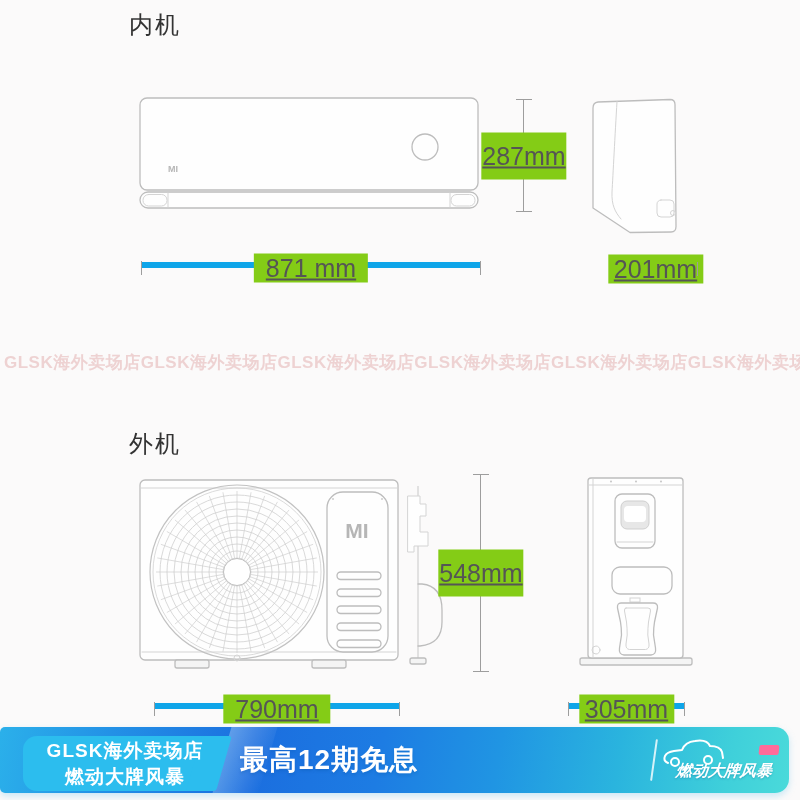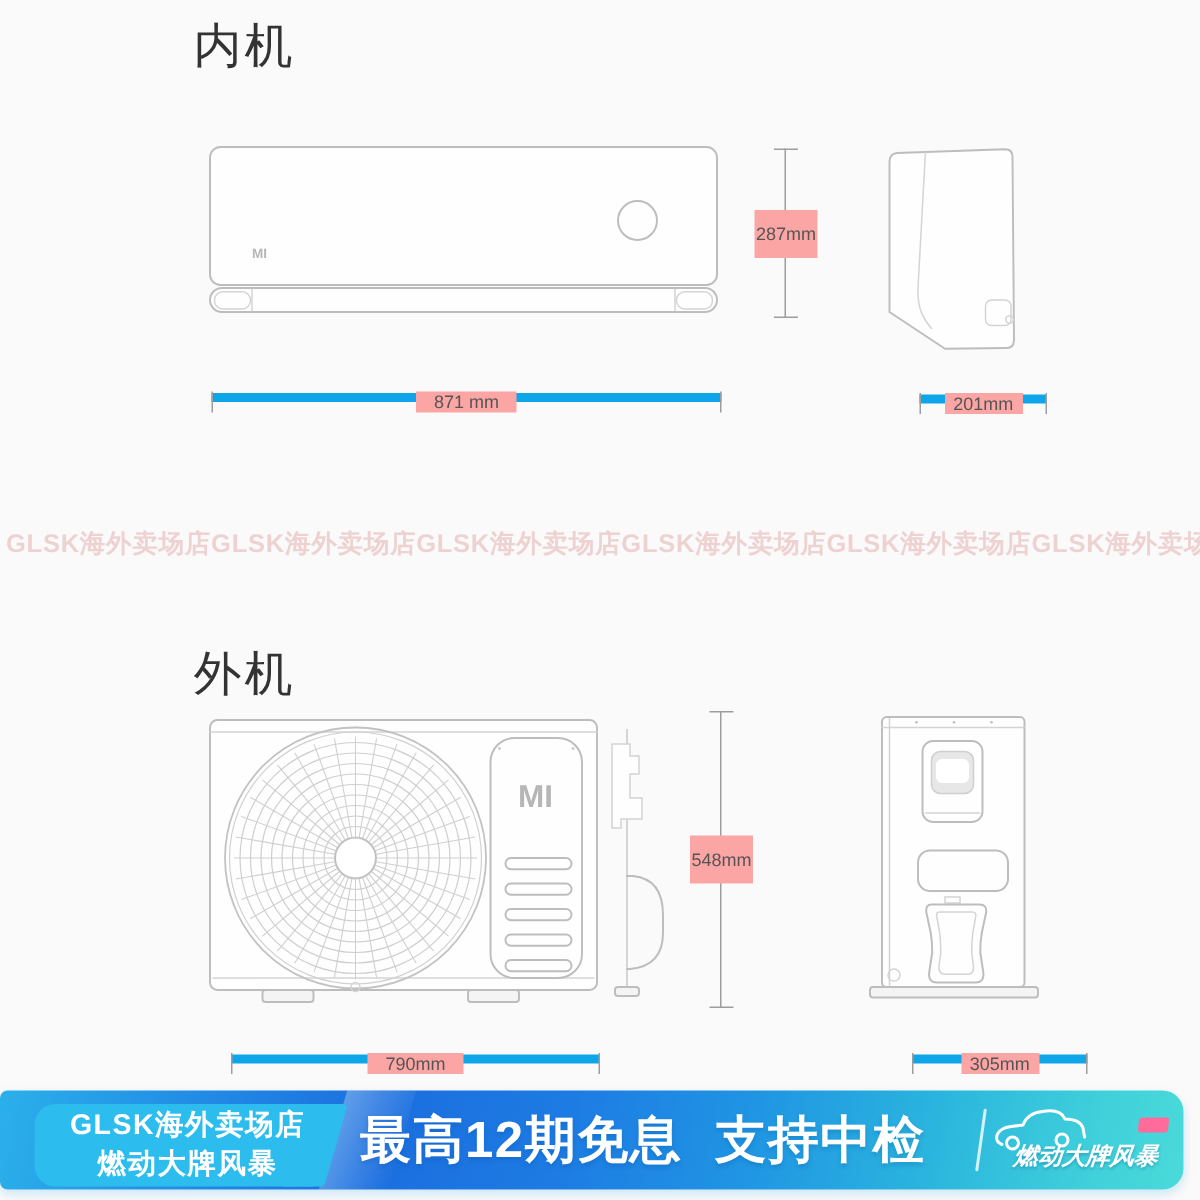--- a/index.html
+++ b/index.html
@@ -1,40 +1,40 @@
 <!DOCTYPE html>
 <html><head>
 <meta charset="utf-8">
 <style>
   html,body{margin:0;padding:0;}
   .stage{position:relative;width:800px;height:800px;background:#fbfafa;overflow:hidden;
          font-family:"Liberation Sans",sans-serif;}
   .abs{position:absolute;}
-  .sec-title{font-size:32px;color:#333;letter-spacing:2px;font-weight:400;}
+  .sec-title{font-size:24px;color:#333;letter-spacing:2px;font-weight:400;}
 
   
   svg .ln{fill:none;stroke:#bdbdbd;stroke-width:1.3;stroke-linejoin:round;stroke-linecap:round;}
   svg .ln-thin{fill:none;stroke:#d4d4d4;stroke-width:1;stroke-linecap:round;}
   svg .fill{fill:#fefefe;}
   svg .fill2{fill:#f4f4f4;}
   #fan-grille circle{fill:none;stroke:#cfcfcf;stroke-width:.8;}
   #fan-grille line{stroke:#cfcfcf;stroke-width:.7;}
   svg text.logo{fill:#b6b6b6;font-family:"Liberation Sans",sans-serif;font-weight:700;}
 
   
   .dim-h{position:absolute;height:0;border-top:6px solid #0ea5e9;}
   .dim-h::before,.dim-h::after{content:"";position:absolute;top:-7px;height:14px;border-left:1px solid #9d9d9d;}
   .dim-h::before{left:0;}
   .dim-h::after{right:0;}
   .dim-v{position:absolute;width:0;border-left:1px solid #9d9d9d;}
   .dim-v::before,.dim-v::after{content:"";position:absolute;left:-8px;width:16px;border-top:1px solid #9d9d9d;}
   .dim-v::before{top:0;}
   .dim-v::after{bottom:0;}
   .dim-lbl{position:absolute;top:50%;left:50%;transform:translate(-50%,-50%);
-           background:#fca5a5;color:#555;font-size:12px;white-space:nowrap;}
+           background:#84cc16;color:#555;font-size:25px;white-space:nowrap;text-decoration:underline;}
   .dim-h .dim-lbl{padding:0 12px;}
   .dim-v .dim-lbl{padding:9px 1px;}
 
   
   .watermark-row{position:absolute;left:0;right:0;top:351px;display:flex;justify-content:space-between;
                  padding:0 4px;color:#eccccc;font-size:17px;font-weight:700;letter-spacing:.5px;opacity:.85;}
   .watermark-row span{white-space:nowrap;}
 
   
   .banner{position:absolute;left:0;top:727px;width:789px;height:66px;
@@ -46,21 +46,21 @@
                 transform:skewX(-16deg);
                 background:linear-gradient(100deg,rgba(255,255,255,.30),rgba(255,255,255,0));}
   .badge{position:absolute;left:23px;top:9px;width:186px;height:55px;background:#2cbdee;
          border-radius:14px 0 0 14px;}
   .badge::after{content:"";position:absolute;right:-15px;top:0;width:30px;height:55px;
                 background:#2cbdee;transform:skewX(-16deg);border-radius:3px;}
   .badge-text{position:absolute;left:0;top:0;width:204px;height:55px;display:flex;flex-direction:column;
               justify-content:center;align-items:center;color:#fff;font-weight:700;font-size:19px;
               line-height:1.32;letter-spacing:1px;z-index:1;}
   .slogan{position:absolute;left:240px;top:0;height:66px;display:flex;align-items:center;gap:22px;
-          color:#fff;font-size:34px;font-weight:700;letter-spacing:1px;
+          color:#fff;font-size:28px;font-weight:700;letter-spacing:1px;
           text-shadow:0 2px 3px rgba(0,80,160,.25);white-space:nowrap;}
   .divider{position:absolute;left:653px;top:12px;width:2px;height:42px;background:rgba(255,255,255,.8);
            transform:rotate(8deg);border-radius:1px;}
   .campaign{position:absolute;left:662px;top:8px;width:124px;height:56px;}
   .campaign-text{position:absolute;left:14px;top:26px;color:#fff;font-size:16px;font-weight:700;
                  font-style:italic;transform:skewX(-6deg);white-space:nowrap;
                  text-shadow:0 1px 2px rgba(0,90,140,.35);}
   .campaign-chip{position:absolute;left:97px;top:10px;width:20px;height:10px;background:#ff6b9a;
                  border-radius:2px;transform:skewX(-6deg);}
 </style>
@@ -214,37 +214,36 @@
       <path class="ln fill" d="M45,131 L77,131 Q82,131 81.5,136 L78.5,150 Q77.5,156 77.5,163 L79.5,176 Q80.5,182.5 75,183 L48,183 Q42.5,182.5 43.5,176 L45.5,163 Q45.5,156 44.5,150 L41.5,136 Q41,131 45,131 Z"></path>
       <path class="ln-thin" d="M50,136 L72,136 Q75,136 74.5,139 L72.5,150 Q71.8,156 71.8,163 L73,172 Q73.5,177 69.5,177.5 L53.5,177.5 Q49.5,177 50,172 L51.2,163 Q51.2,156 50.5,150 L48.5,139 Q48,136 50,136 Z" fill="none"></path>
       <circle class="ln-thin" cx="20" cy="178" r="4"></circle>
     </svg>
   </div>
 
   <div class="dim-h" style="left:154px;top:703px;width:246px;">
     <span class="dim-lbl">790mm</span>
   </div>
 
-  <div class="dim-h" style="left:608px;top:703px;width:117px;">
+  <div class="dim-h" style="left:568px;top:703px;width:117px;">
     <span class="dim-lbl" style="padding:0 6px;">305mm</span>
   </div>
 
   <div class="banner">
     <div class="banner-sheen"></div>
 
     <div class="badge">
       <div class="badge-text">
         <span>GLSK海外卖场店</span>
         <span>燃动大牌风暴</span>
       </div>
     </div>
 
     <div class="slogan">
       <span>最高12期免息</span>
-      <span>支持中检</span>
     </div>
 
     <div class="divider"></div>
 
     <div class="campaign">
       <svg class="abs" style="left:0;top:2px;" width="72" height="32" viewBox="0 0 72 32">
         <g fill="none" stroke="#ffffff" stroke-width="2" stroke-linecap="round" stroke-linejoin="round">
           <path d="M6,26 Q1,24 3,19 Q5,15 12,14 L20,13 Q23,5 33,4 Q45,2 48,9 Q58,9 60,15 L61,21"></path>
           <circle cx="13" cy="25" r="4"></circle>
           <circle cx="46" cy="23" r="4"></circle>

